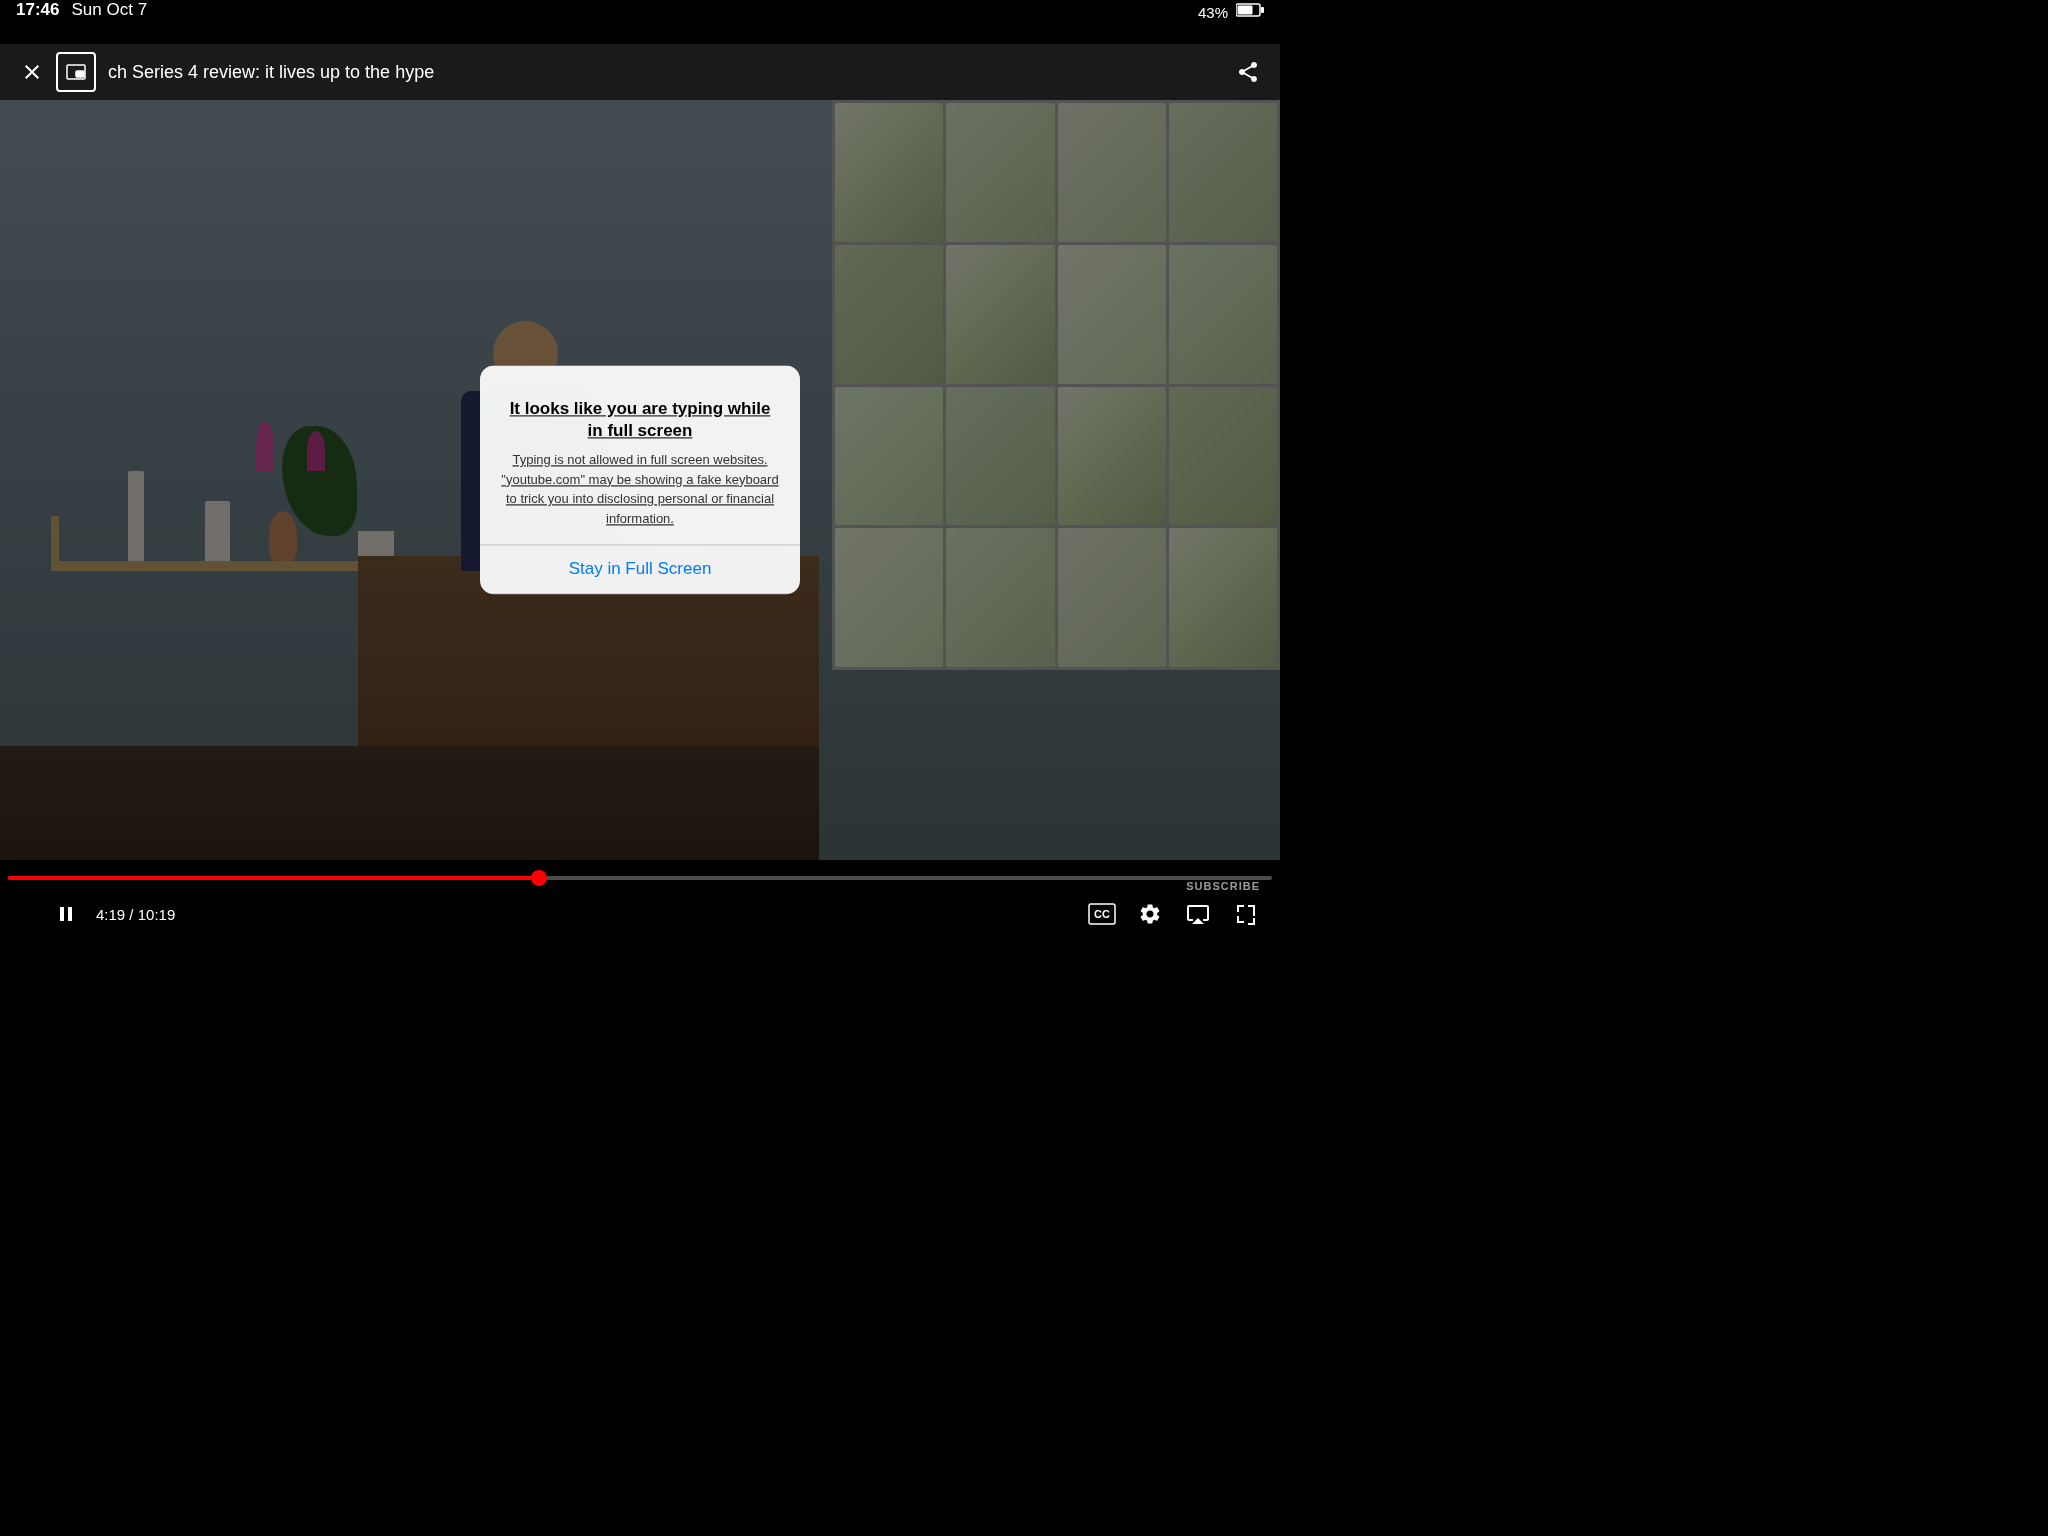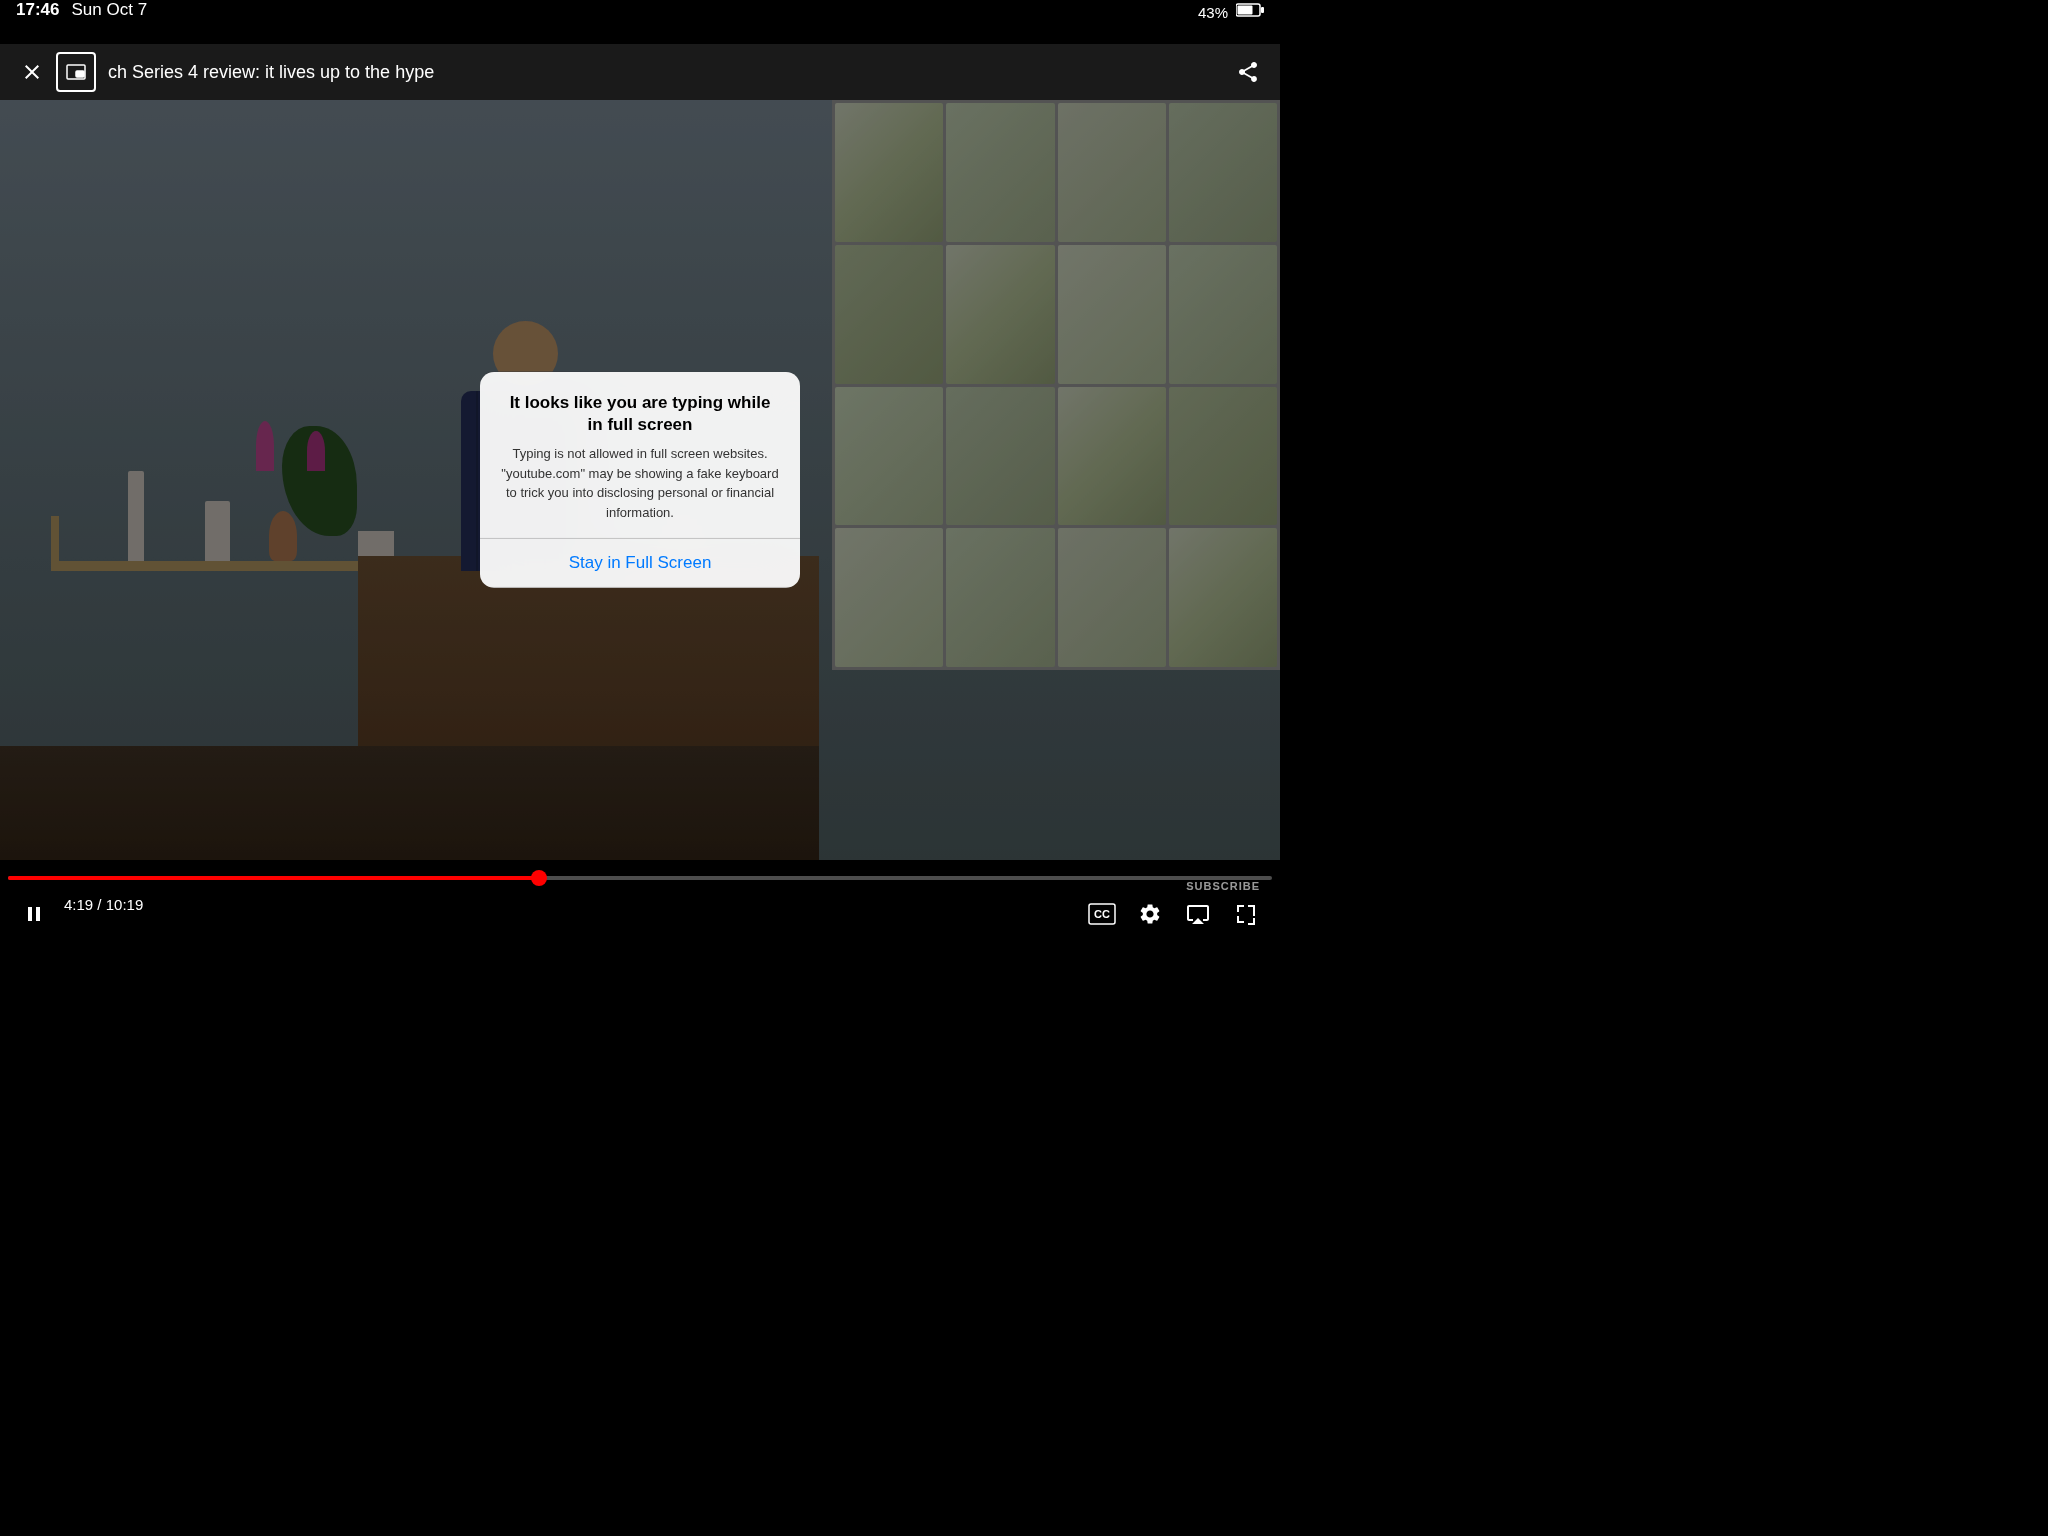--- a/index.html
+++ b/index.html
@@ -167,22 +167,23 @@
       transform: translate(-50%, -50%);
       width: 320px;
       background: rgba(248, 248, 248, 0.97);
       border-radius: 14px;
       z-index: 200;
       overflow: hidden;
       backdrop-filter: blur(20px);
     }
 
     .dialog-content {
-      padding: 20px 20px 16px;
+      padding: 33px 20px 16px;
       text-align: center;
+      text-decoration: underline;
     }
 
     .dialog-title {
       font-size: 17px;
       font-weight: 700;
       color: #000;
       line-height: 1.3;
       margin-bottom: 8px;
     }
 
@@ -265,22 +266,23 @@
       right: 20px;
       top: 12px;
       color: rgba(255,255,255,0.6);
       font-size: 11px;
       font-weight: 600;
       letter-spacing: 1px;
     }
 
     .controls-row {
       display: flex;
-      align-items: flex-start;
+      align-items: center;
       padding: 8px 16px 0;
+      margin-left: 32px;
     }
 
     .ctrl-play {
       width: 36px;
       height: 36px;
       display: flex;
       align-items: center;
       justify-content: center;
       color: #fff;
       font-size: 24px;

